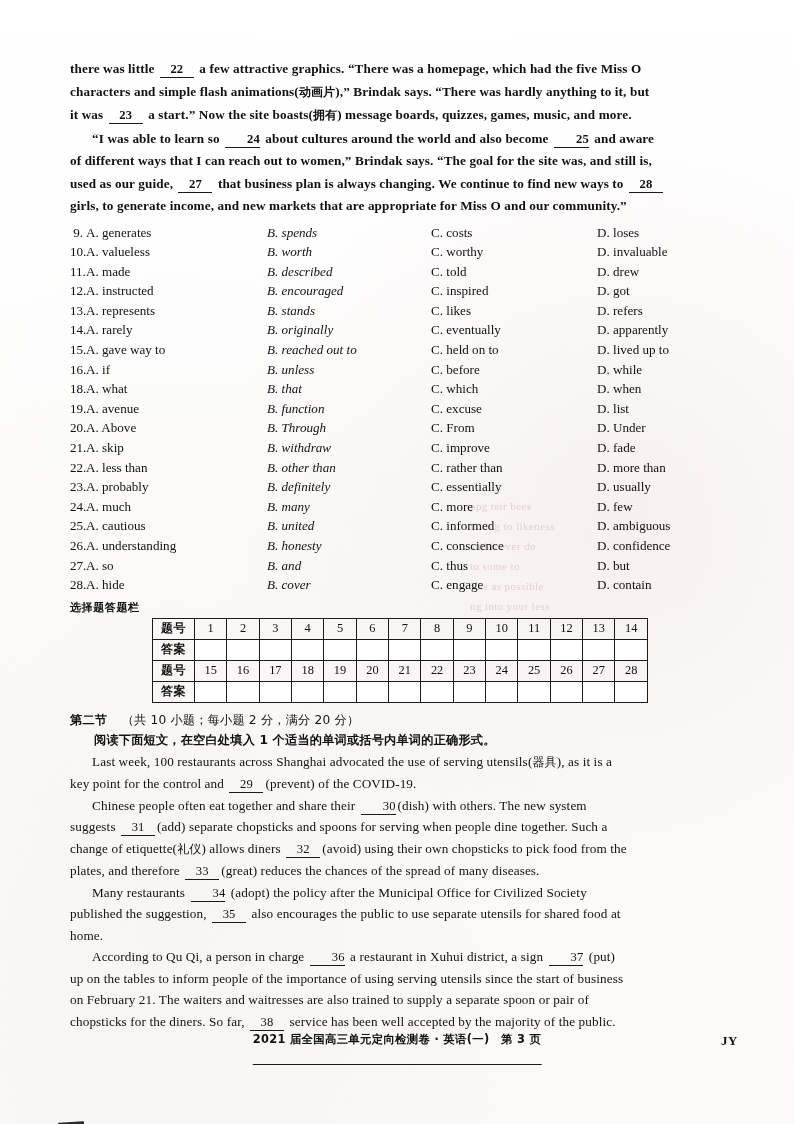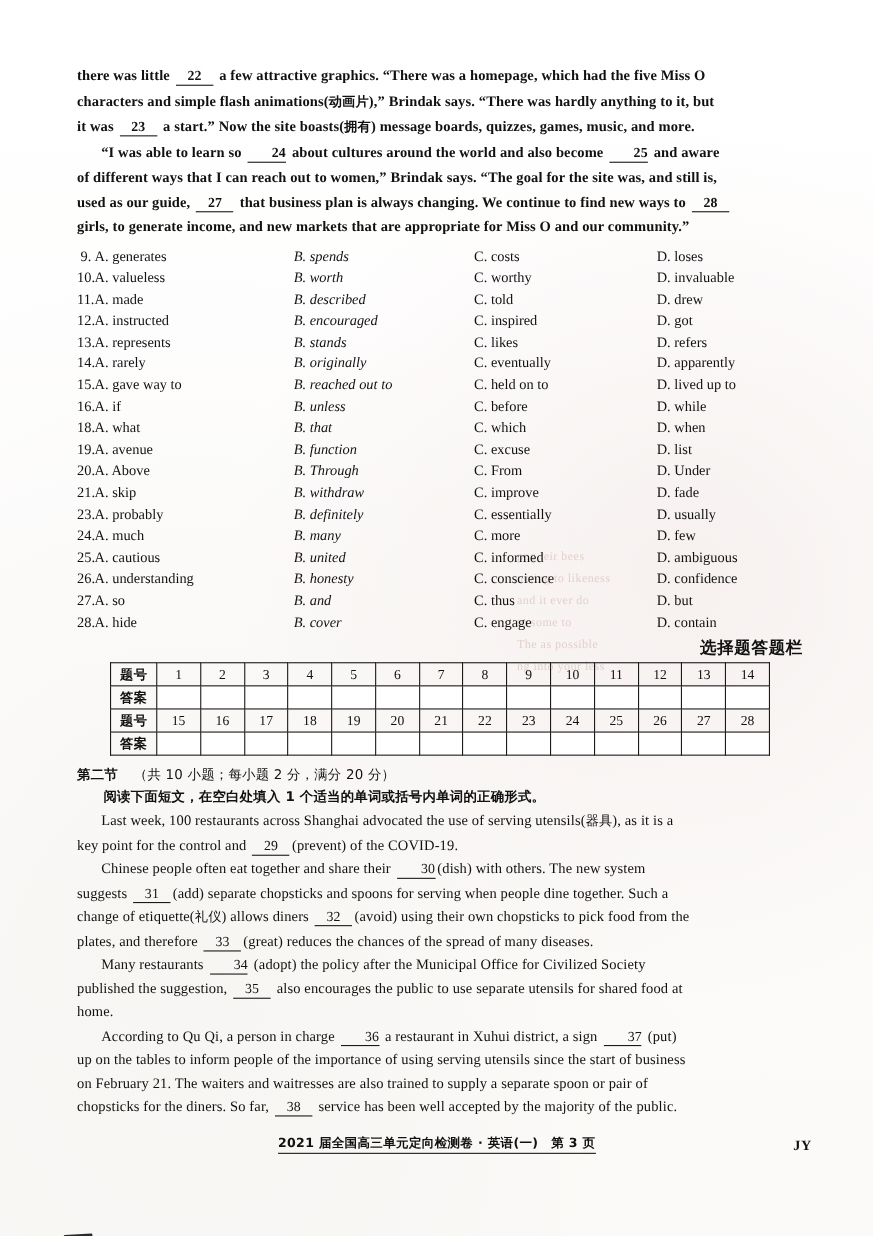--- a/index.html
+++ b/index.html
@@ -65,31 +65,31 @@
     white-space: nowrap;
   }
   .opt-row .num   { width: 16px; text-align: right; padding-right: 3px; }
   .opt-row .c-a   { width: 181px; font-family: Liberation Serif, serif; }
   .opt-row .c-b   { width: 164px; font-style: italic; }
   .opt-row .c-c   { width: 166px; }
   .opt-row .c-d   { width: 130px; }
 
   
   .grid-title {
-    text-align: right;
+    text-align: left;
     font-family: "DejaVu Sans", "Liberation Sans", sans-serif;
     font-weight: bold;
-    font-size: 15px;
+    font-size: 11px;
     margin: 5px 0 3px 0;
     letter-spacing: .6px;
   }
   table.answer-grid {
     border-collapse: collapse;
     margin: 0 auto;
-    width: 600px;
+    width: 496px;
     table-layout: fixed;
   }
   table.answer-grid td {
     border: 1.15px solid #1b1b1b;
     height: 21px;
     text-align: center;
     vertical-align: middle;
     font-size: 12.4px;
     padding: 0;
   }
@@ -138,21 +138,21 @@
     height: 22px;
   }
   .footer .center {
     position: absolute;
     left: 50%;
     transform: translateX(-50%);
     font-family: "DejaVu Sans", "Liberation Sans", sans-serif;
     font-size: 11.4px;
     font-weight: bold;
     border-bottom: 1.1px solid #1b1b1b;
-    padding-bottom: 1px;
+    padding-bottom: 17px;
     white-space: nowrap;
     letter-spacing: .3px;
   }
   .footer .right {
     position: absolute;
     right: 56px;
     top: 1px;
     font-family: "Liberation Serif", serif;
     font-weight: bold;
     font-size: 13px;
@@ -279,20 +279,27 @@
         <span class="c-b">B. Through</span>
         <span class="c-c">C. From</span>
         <span class="c-d">D. Under</span>
       </div>
       <div class="opt-row">
         <span class="num">21.</span>
         <span class="c-a">A. skip</span>
         <span class="c-b">B. withdraw</span>
         <span class="c-c">C. improve</span>
         <span class="c-d">D. fade</span>
+      </div>
+      <div class="opt-row">
+        <span class="num">22.</span>
+        <span class="c-a">A. less than</span>
+        <span class="c-b">B. other than</span>
+        <span class="c-c">C. rather than</span>
+        <span class="c-d">D. more than</span>
       </div>
       <div class="opt-row">
         <span class="num">23.</span>
         <span class="c-a">A. probably</span>
         <span class="c-b">B. definitely</span>
         <span class="c-c">C. essentially</span>
         <span class="c-d">D. usually</span>
       </div>
       <div class="opt-row">
         <span class="num">24.</span>

